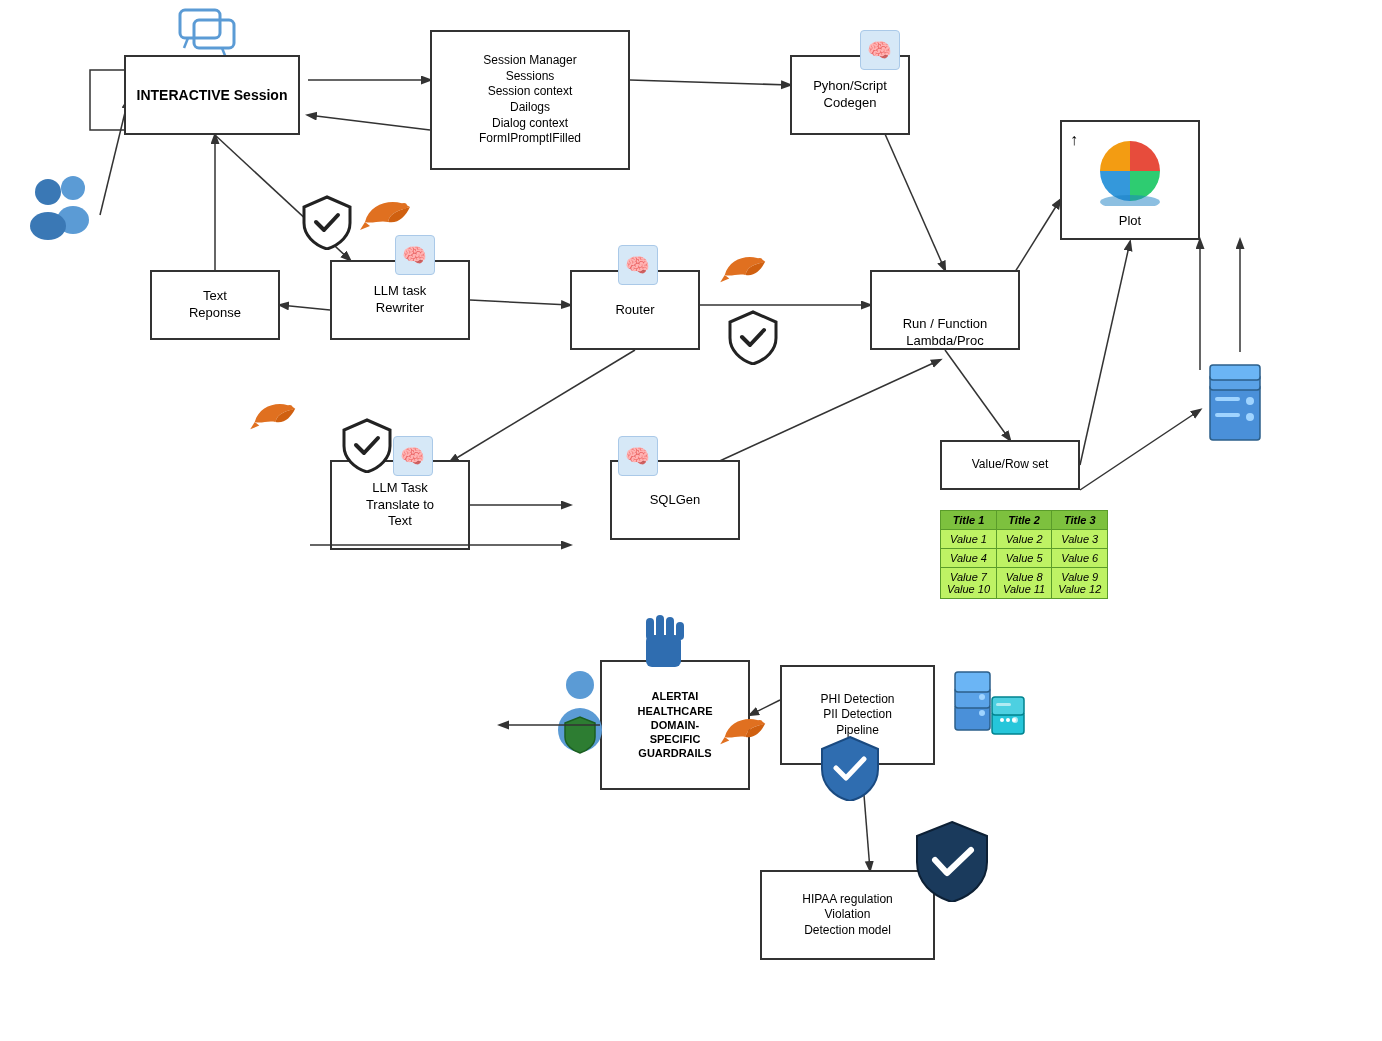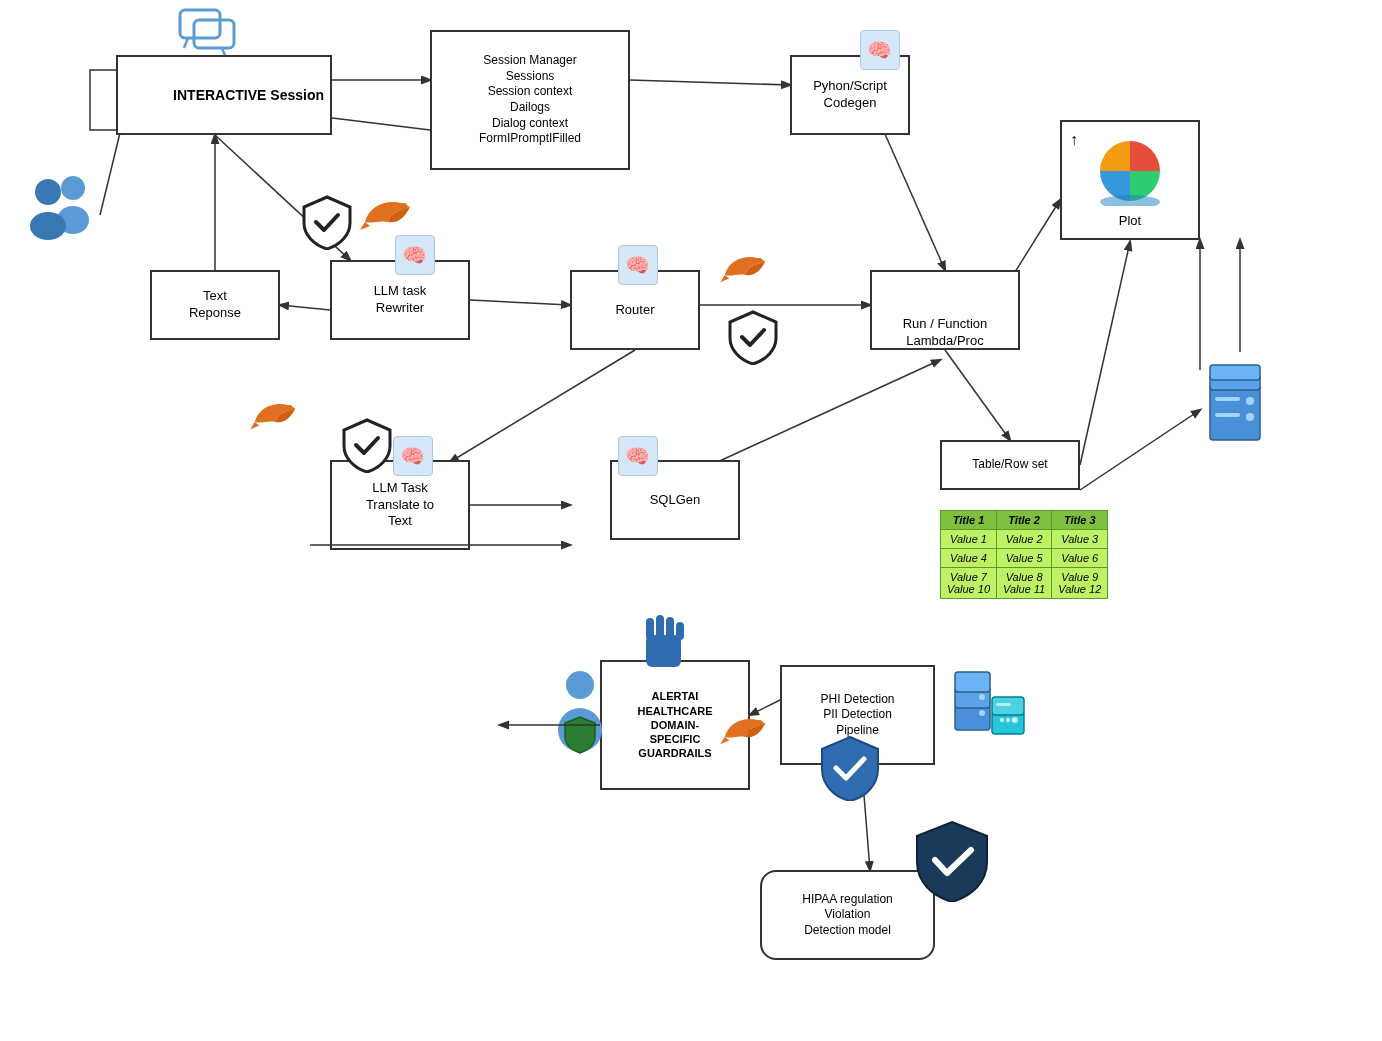--- a/index.html
+++ b/index.html
@@ -135,21 +135,21 @@
 
   <div style="position:absolute;left:178px;top:8px;font-size:38px;color:#5b9bd5;">
     <svg width="60" height="50" viewBox="0 0 60 50">
       <rect x="2" y="2" width="40" height="28" rx="5" ry="5" fill="none" stroke="#5b9bd5" stroke-width="3"></rect>
       <line x1="10" y1="30" x2="6" y2="40" stroke="#5b9bd5" stroke-width="2.5"></line>
       <rect x="16" y="12" width="40" height="28" rx="5" ry="5" fill="none" stroke="#5b9bd5" stroke-width="3"></rect>
       <line x1="44" y1="40" x2="48" y2="50" stroke="#5b9bd5" stroke-width="2.5"></line>
     </svg>
   </div>
 
-  <div class="box" style="left:116px;top:55px;width:216px;height:80px;font-size:14px;font-weight:bold;justify-content:flex-end;">
+  <div class="box" style="left:124px;top:55px;width:176px;height:80px;font-size:14px;font-weight:bold;">
     <span>INTERACTIVE
 Session</span>
   </div>
 
   <div class="box" style="left:430px;top:30px;width:200px;height:140px;font-size:12px;">
     <span style="white-space:pre-line;">Session Manager
 Sessions
 Session context
 Dailogs
 Dialog context
@@ -180,21 +180,21 @@
   </div>
 
   <div class="icon-brain" style="left:860px;top:30px;width:40px;height:40px;font-size:20px;">🧠</div>
 
   <div class="box" style="left:870px;top:270px;width:150px;height:80px;">
     <span style="white-space:pre-line;margin-top:45px;">Run / Function
 Lambda/Proc</span>
   </div>
 
   <div class="box" style="left:940px;top:440px;width:140px;height:50px;font-size:12px;">
-    <span>Table/Row set</span>
+    <span>Value/Row set</span>
   </div>
 
   <div class="box" style="left:330px;top:460px;width:140px;height:90px;">
     <span style="white-space:pre-line;">LLM Task
 Translate to
 Text</span>
   </div>
 
   <div class="icon-brain" style="left:393px;top:436px;width:40px;height:40px;font-size:20px;">🧠</div>
 
@@ -211,21 +211,21 @@
 SPECIFIC
 GUARDRAILS</span>
   </div>
 
   <div class="box" style="left:780px;top:645px;width:155px;height:100px;font-size:12px;margin-top:20px;">
     <span style="white-space:pre-line;">PHI Detection
 PII Detection
 Pipeline</span>
   </div>
 
-  <div class="box" style="left:760px;top:870px;width:175px;height:90px;font-size:12px;border-radius:16px;">
+  <div class="box" style="left:760px;top:870px;width:175px;height:90px;font-size:12px;">
     <span style="white-space:pre-line;">HIPAA regulation
 Violation
 Detection model</span>
   </div>
 
   <div class="box" style="left:1060px;top:120px;width:140px;height:120px;">
     <span style="position:absolute;bottom:8px;left:0;right:0;text-align:center;">Plot</span>
 
     <svg width="80" height="70" viewBox="0 0 80 70" style="margin-bottom:18px;">
 

